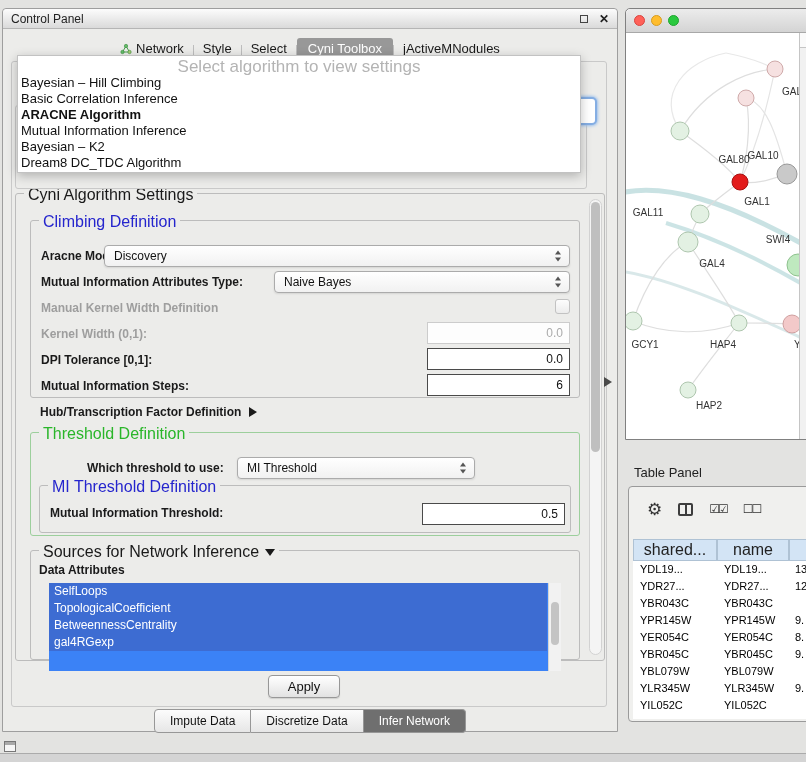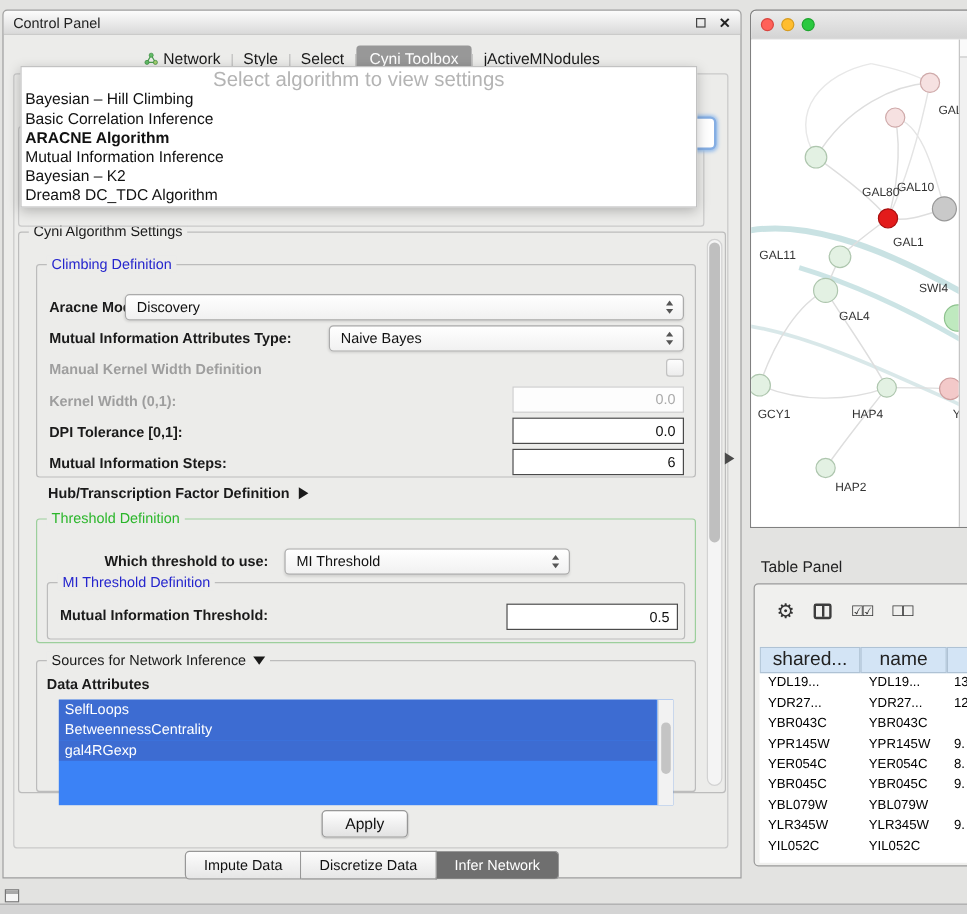--- a/index.html
+++ b/index.html
@@ -23,21 +23,21 @@
 
   
   .popup{position:absolute;left:14px;top:46px;width:564px;height:118px;background:#fff;border:1px solid #c2c2c2;box-shadow:0 3px 10px rgba(0,0,0,.25);z-index:50;padding-top:2px}
   .popup .prompt{font-size:17px;color:#b4b4b4;text-align:center;height:17px;line-height:17px}
   .popup .pitem{font-size:13px;color:#111;padding:0 3px;height:16px;line-height:16px;white-space:nowrap}
   .popup .pitem.bold{font-weight:bold}
 
   
   .gbox{position:absolute;border:1px solid #bcbcbc;border-radius:3px}
   .gbox.green{border-color:#9ccf9c}
-  .gtitle{position:absolute;top:-8px;left:8px;background:#ececea;padding:0 4px;font-size:12px;white-space:nowrap;color:#1a1a1a}
+  .gtitle{position:absolute;top:-8px;left:8px;background:#ececea;padding:0 4px;font-size:16px;white-space:nowrap;color:#1a1a1a}
   .gtitle.blue{color:var(--group-title-blue,#2525cd)}
   .gtitle.green{color:var(--group-title-green,#2ab62a)}
 
   .lbl{position:absolute;font-size:12px;font-weight:bold;color:#1a1a1a;white-space:nowrap}
   .lbl.gray{color:#9e9e9e}
 
   .combo{position:absolute;height:22px;background:linear-gradient(#ffffff,#f1f1f1);border:1px solid #ababab;border-radius:4px;display:flex;align-items:center;padding:0 36px 0 9px;font-size:12px;color:#111;box-shadow:0 1px 2px rgba(0,0,0,.10)}
   .combo .arrows{position:absolute;right:6px;top:50%;width:9px;height:13px;transform:translateY(-50%)}
   .combo .arrows::before{content:"";position:absolute;top:1px;left:1px;border-left:3.5px solid transparent;border-right:3.5px solid transparent;border-bottom:4.5px solid #555}
   .combo .arrows::after{content:"";position:absolute;bottom:1px;left:1px;border-left:3.5px solid transparent;border-right:3.5px solid transparent;border-top:4.5px solid #555}
@@ -212,20 +212,21 @@
             <span>0.5</span>
           </div>
         </div>
       </div>
 
       <div class="gbox" style="left:14px;top:356px;width:550px;height:110px">
         <span class="gtitle"><span>Sources for Network Inference</span><span class="tri-down"></span></span>
         <span class="lbl" style="left:8px;top:12px">Data Attributes</span>
         <div class="attr-list">
           <div class="attr-item">SelfLoops</div>
+          <div class="attr-item">TopologicalCoefficient</div>
           <div class="attr-item">BetweennessCentrality</div>
           <div class="attr-item">gal4RGexp</div>
           <div class="list-sbar">
             <div class="list-sthumb"></div>
           </div>
         </div>
       </div>
     </div>
 
     <div class="apply-btn">Apply</div>

